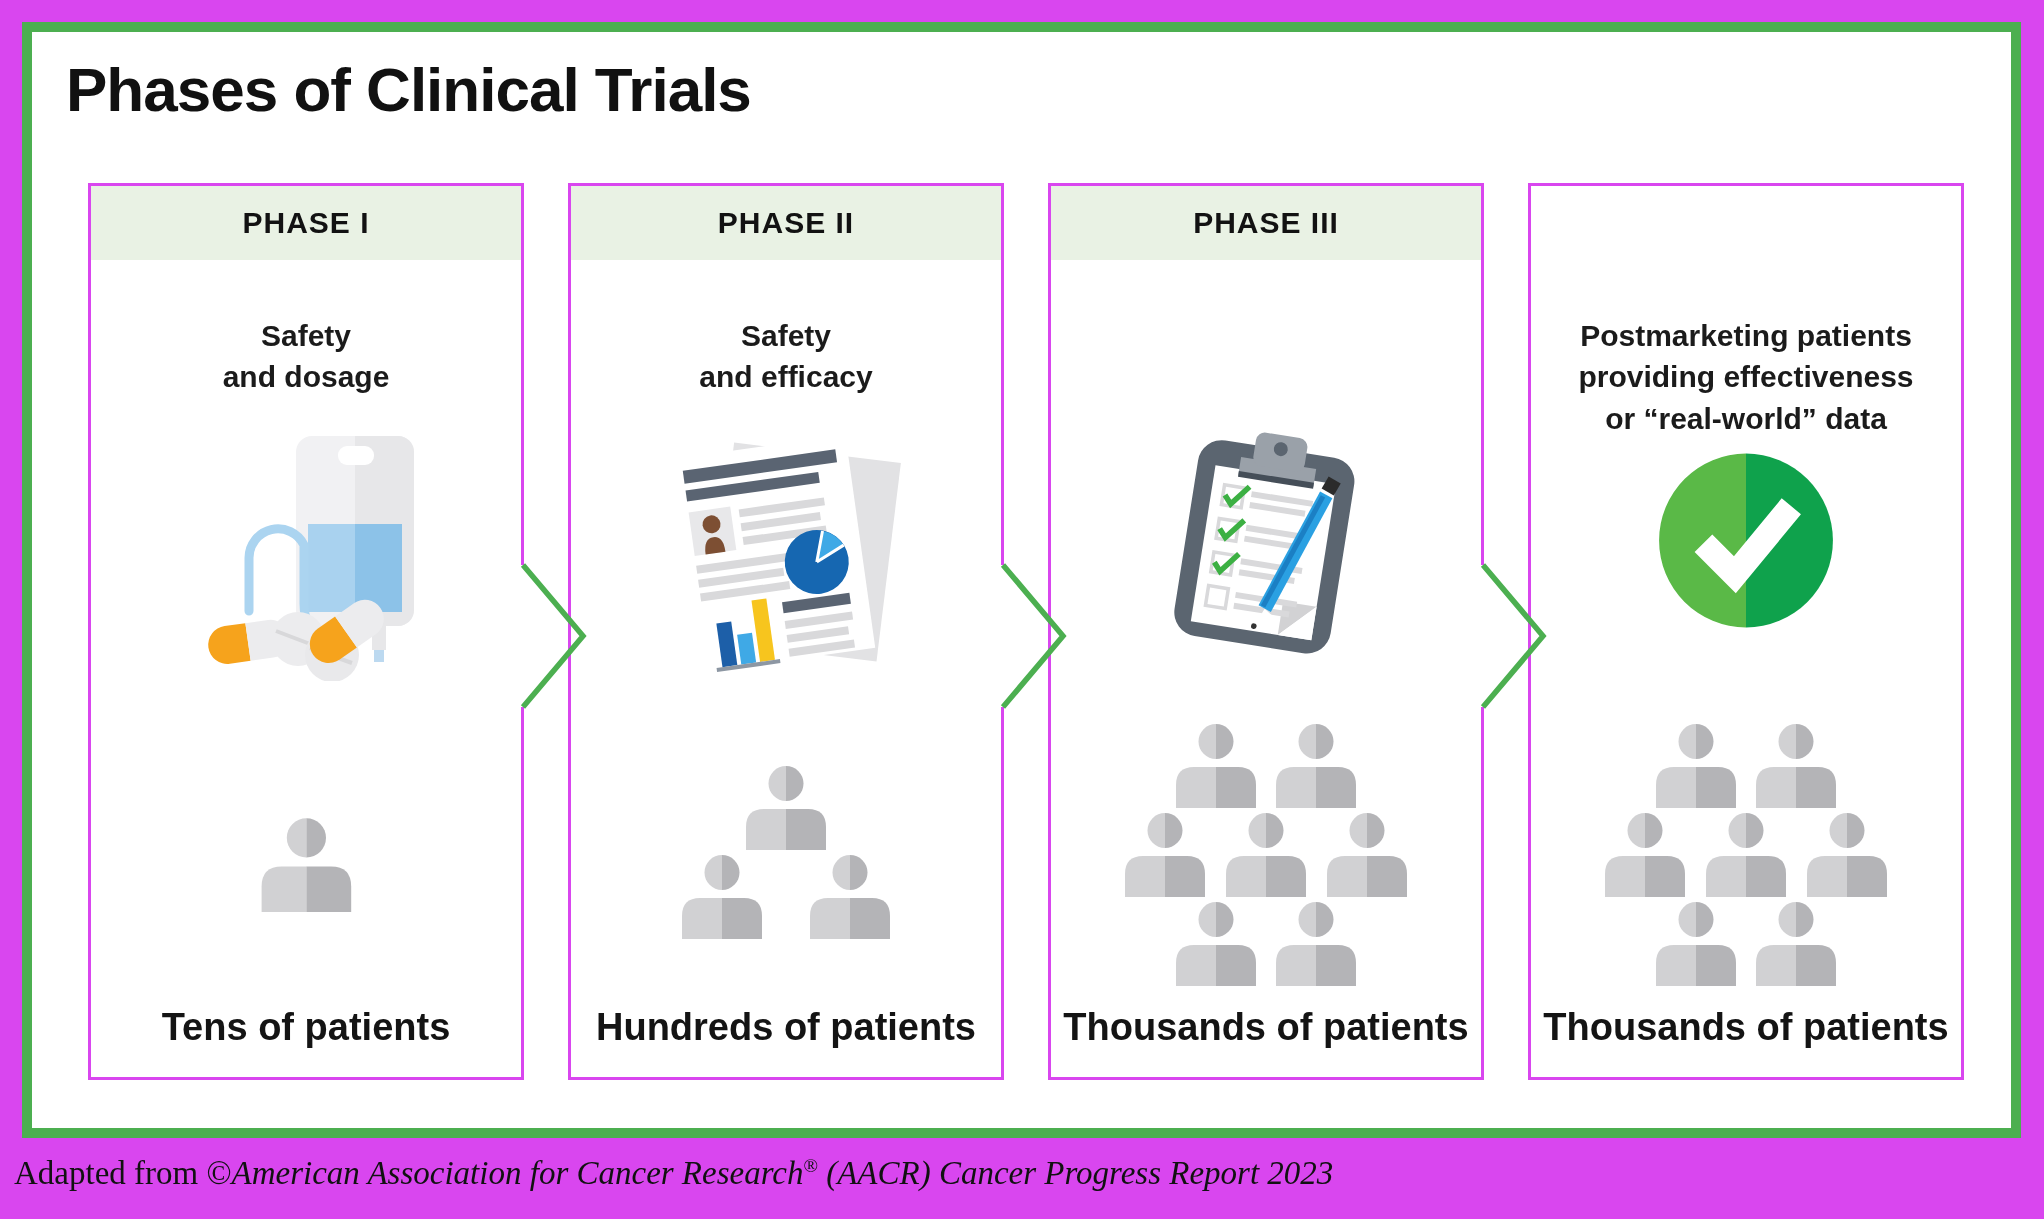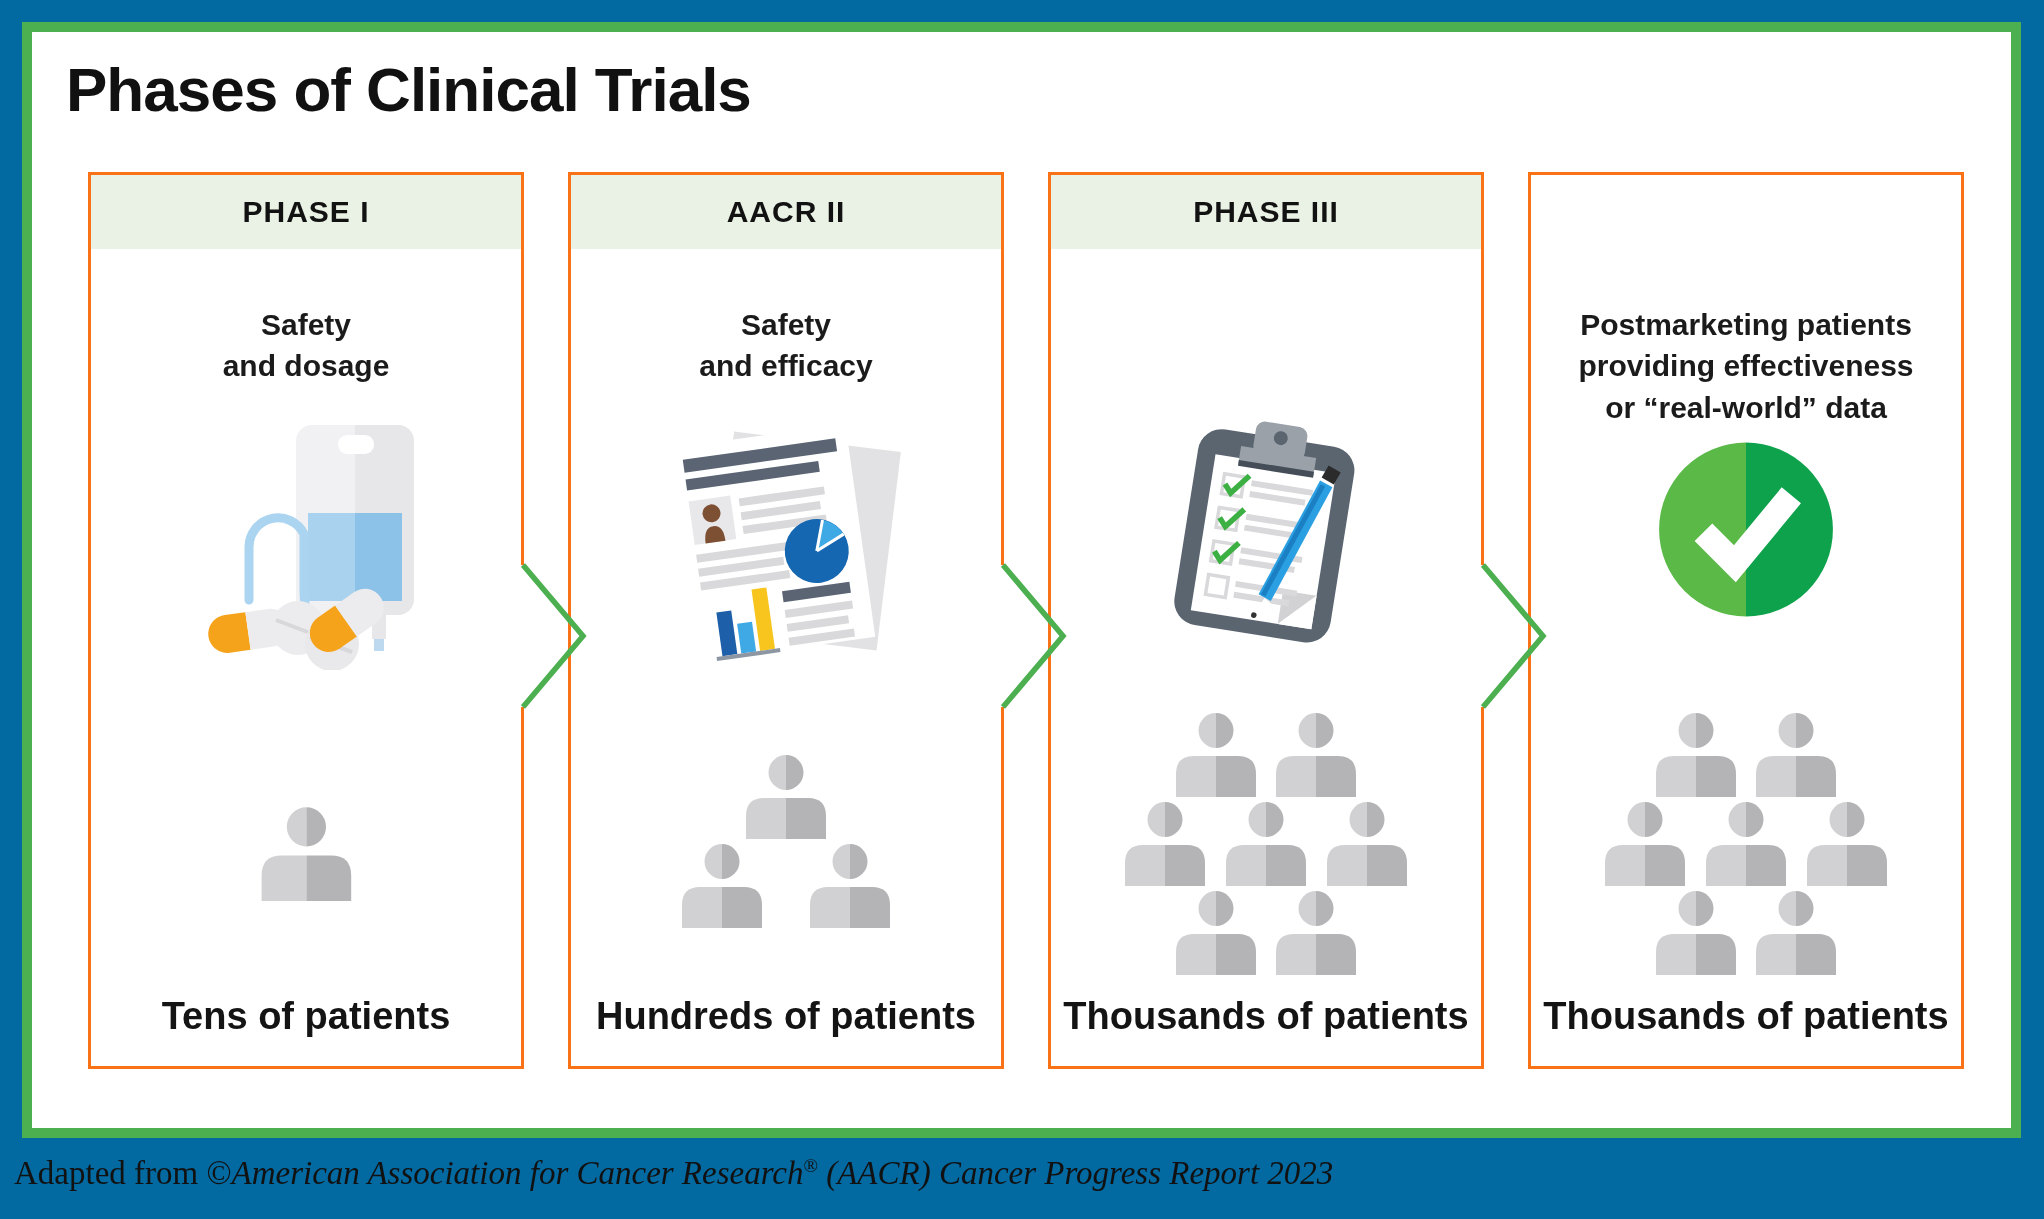--- a/index.html
+++ b/index.html
@@ -1,22 +1,22 @@
 <!DOCTYPE html>
 <html><head>
 <meta charset="utf-8">
 <style>
   html,body{margin:0;padding:0;background:#fff;}
-  #stage{position:relative;width:2044px;height:1219px;background:#0369a1;overflow:hidden;
+  #stage{position:relative;width:2044px;height:1219px;background:#d946ef;overflow:hidden;
          font-family:"Liberation Sans",sans-serif;color:#1b1b1b;}
   .frame{position:absolute;left:22px;top:22px;width:1999px;height:1116px;
          border:10px solid #4caf50;box-sizing:border-box;background:#fff;}
   .title{position:absolute;left:66px;top:54px;font-size:62px;font-weight:bold;
          letter-spacing:-1px;color:#111;}
-  .card{position:absolute;top:172px;width:436px;height:897px;border:3px solid #f97316;
+  .card{position:absolute;top:183px;width:436px;height:897px;border:3px solid #d946ef;
         background:#fff;box-sizing:border-box;padding-left:36px;}
   .card-header{position:absolute;left:0;top:0;right:0;height:74px;background:#e9f2e4;
         display:flex;align-items:center;justify-content:center;font-size:30px;font-weight:bold;
         letter-spacing:1px;color:#121212;}
   .desc{position:absolute;top:100px;left:8px;right:8px;text-align:center;font-size:30px;
         font-weight:bold;line-height:1.38;white-space:pre-line;color:#1b1b1b;margin-top:29px;}
   .icon-wrap{position:absolute;left:50%;transform:translateX(-50%);}
   .people{position:absolute;left:0;right:0;}
   .person{position:absolute;}
   .caption{position:absolute;left:0;right:0;bottom:28px;text-align:center;font-size:38px;
@@ -70,21 +70,21 @@
             <path d="M45,2 A17.5,17.5 0 0 0 45,37 Z" fill="#d1d1d3"></path>
             <path d="M45,2 A17.5,17.5 0 0 1 45,37 Z" fill="#b4b4b7"></path>
             <path d="M5,86 V63 Q5,45 23,45 H45 V86 Z" fill="#d1d1d3"></path>
             <path d="M45,86 V45 H67 Q85,45 85,63 V86 Z" fill="#b4b4b7"></path>
           </svg></div>
       </div>
     <div class="caption">Tens of patients</div>
   </div>
 
   <div class="card" style="left:568px">
-    <div class="card-header">AACR II</div>
+    <div class="card-header">PHASE II</div>
     <div class="desc">Safety
 and efficacy</div>
     <div class="icon-wrap" style="top:245px">
       <svg width="245" height="260" viewBox="0 0 245 260">
         <g transform="rotate(7 150 120)">
           <rect x="58" y="22" width="168" height="200" fill="#e2e2e4"></rect>
         </g>
         <g transform="rotate(-8 110 125)">
           <rect x="20" y="15" width="178" height="215" fill="#ffffff"></rect>
           <rect x="32" y="28" width="154" height="13" fill="#5a6472"></rect>

